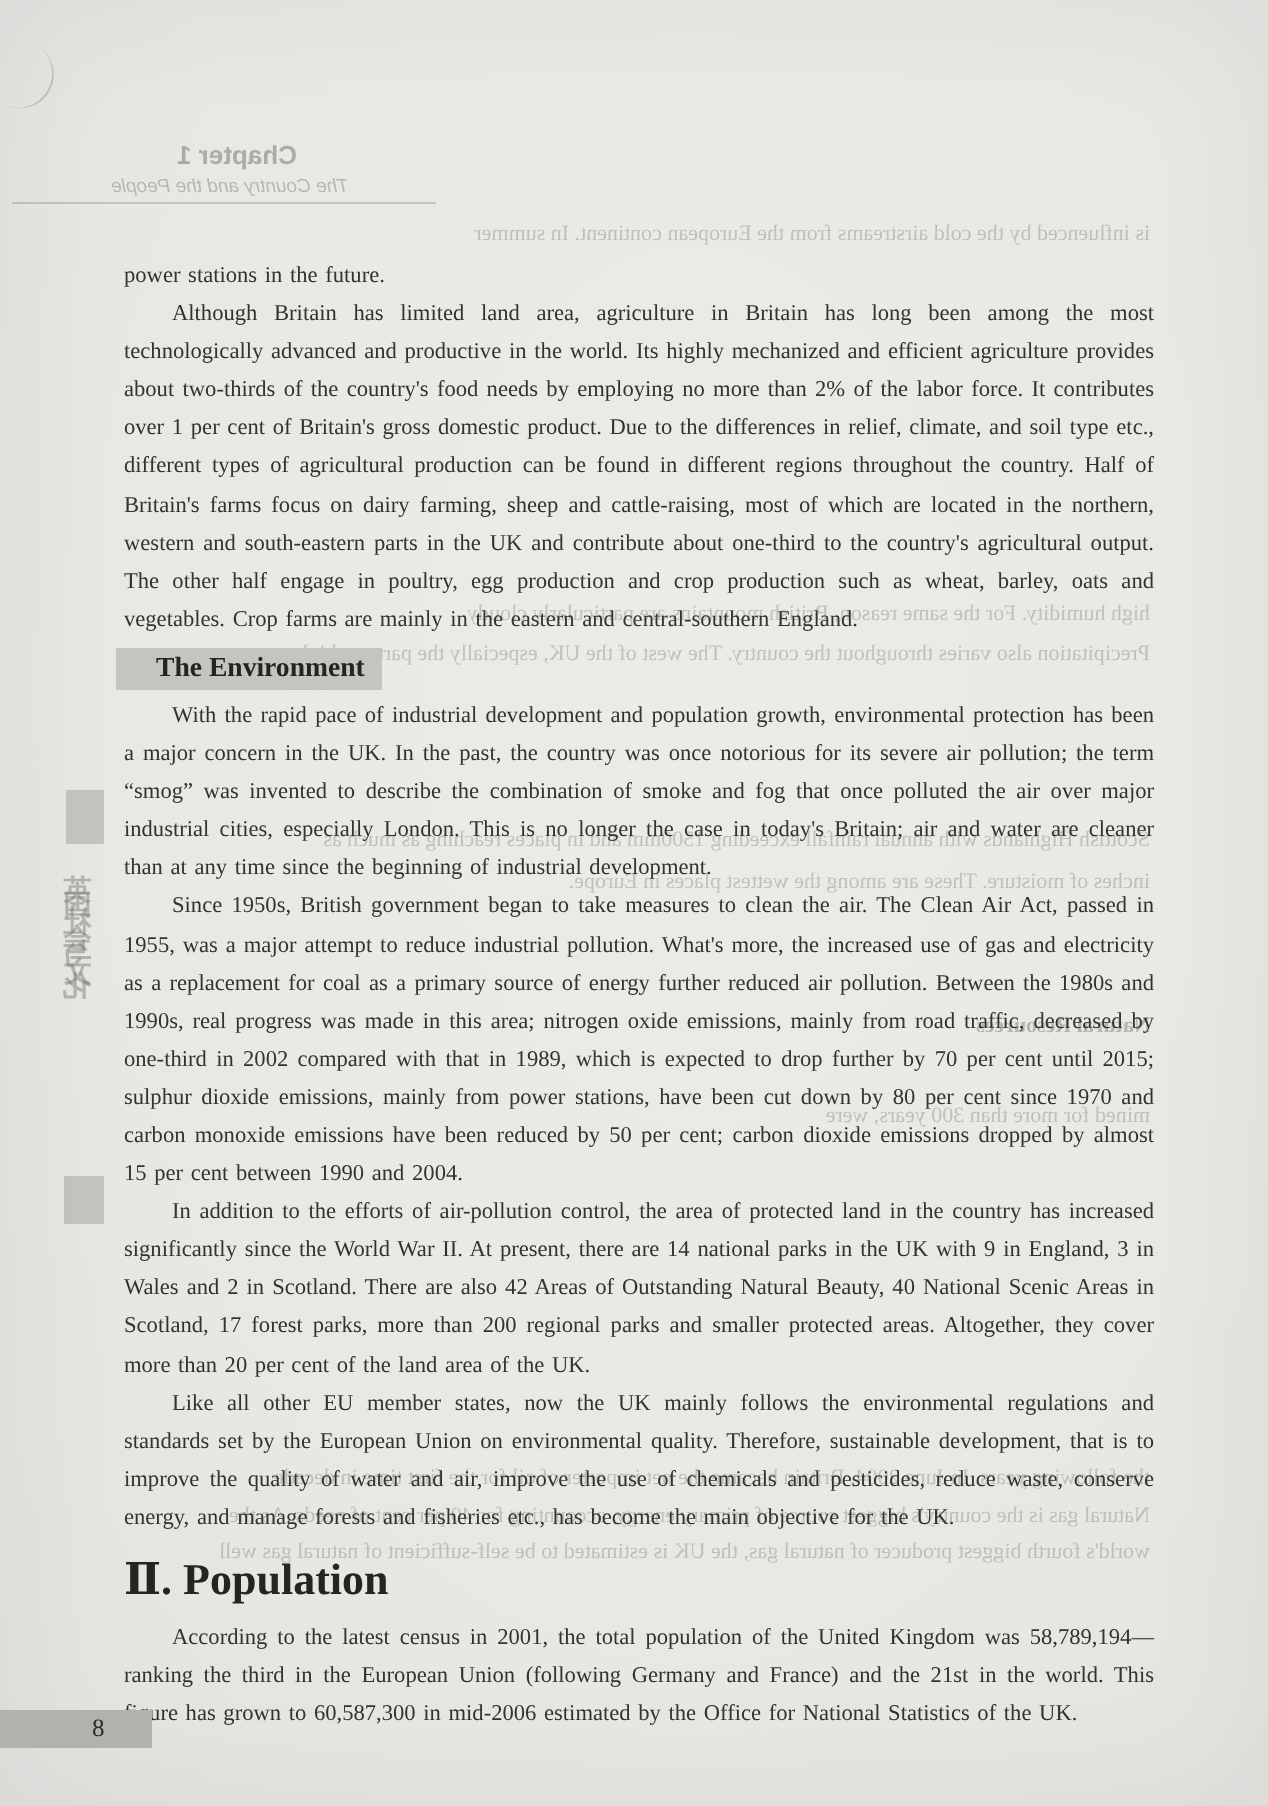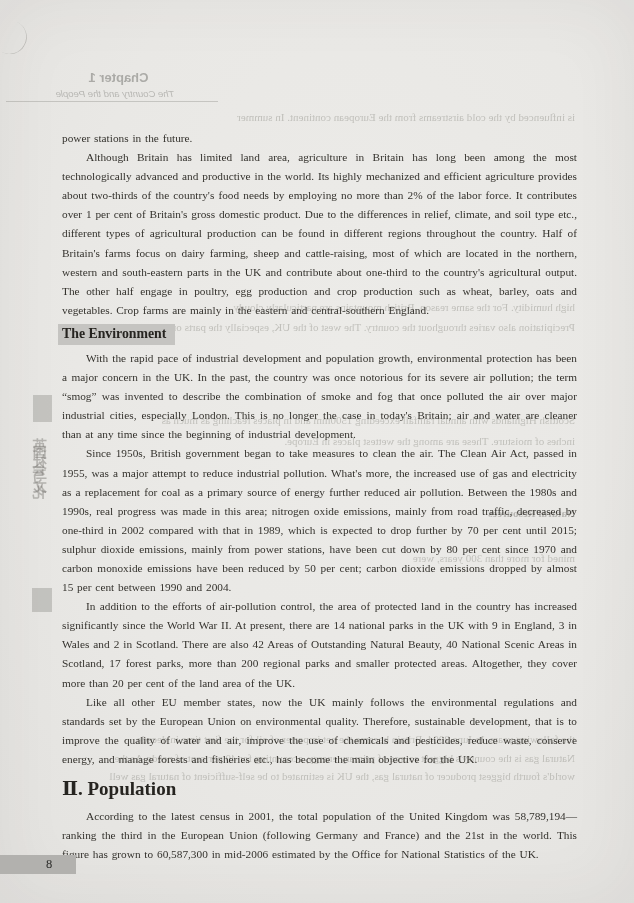--- a/index.html
+++ b/index.html
@@ -55,24 +55,24 @@
   
   .content { position:absolute; left:62px; top:129px; width:515px; z-index:2; }
   .body-text {
     margin:0; font-size:11.3px; line-height:19.1px; color:#34322d;
     text-align:justify; word-spacing:1px;
   }
   .indent { text-indent:24px;font-family:Liberation Serif, serif; }
   .heading-env-wrap { margin:4px 0 4px -4px; }
   .heading-env {
     display:inline-block; background:#c5c4c1; color:#262420;
-    font-weight:bold; font-size:13.8px; padding:2px 9px 3px 4px;
+    font-weight:bold; font-size:13.8px; padding:2px 9px 3px 20px;
   }
   .heading-pop {
-    margin:8px 0 7px 0; font-weight:bold; font-size:19px; color:#262420;
+    margin:8px 0 7px 0; font-weight:bold; font-size:22px; color:#262420;
     font-family:"Liberation Serif","DejaVu Serif","DejaVu Sans",serif;
   }
 
   
   .page-num-band {
     position:absolute; left:0; top:855px; width:76px; height:19px;
     background:#b2b1ae; z-index:3;
   }
   .page-num {
     position:absolute; left:46px; top:1px; font-size:12.5px; line-height:17px;

